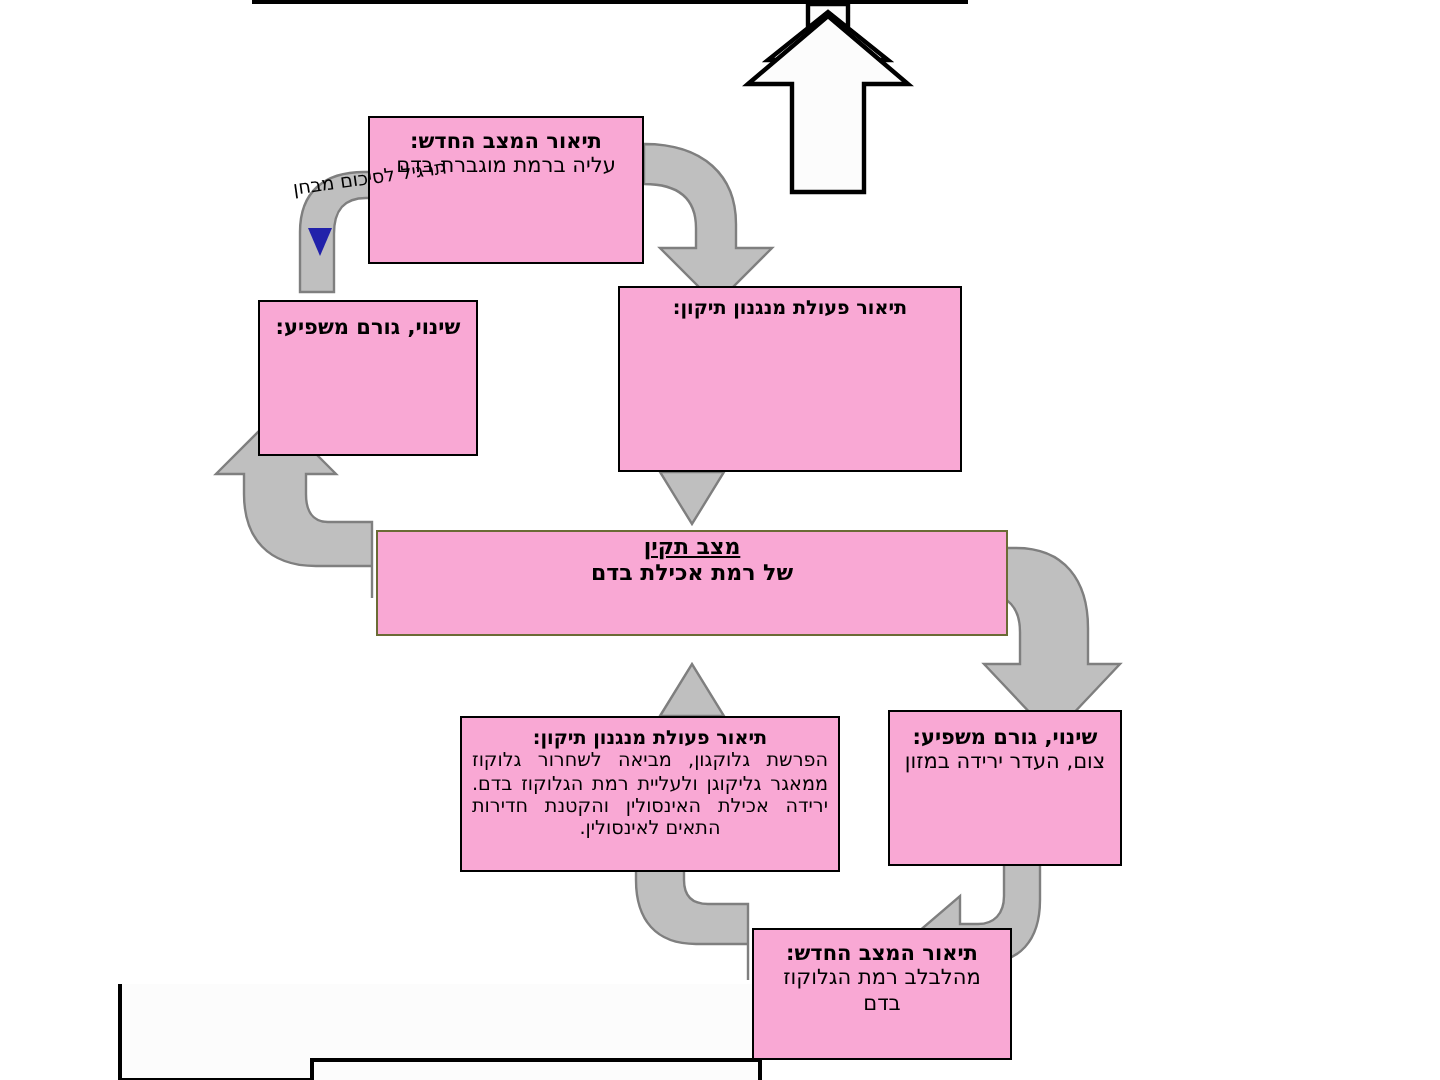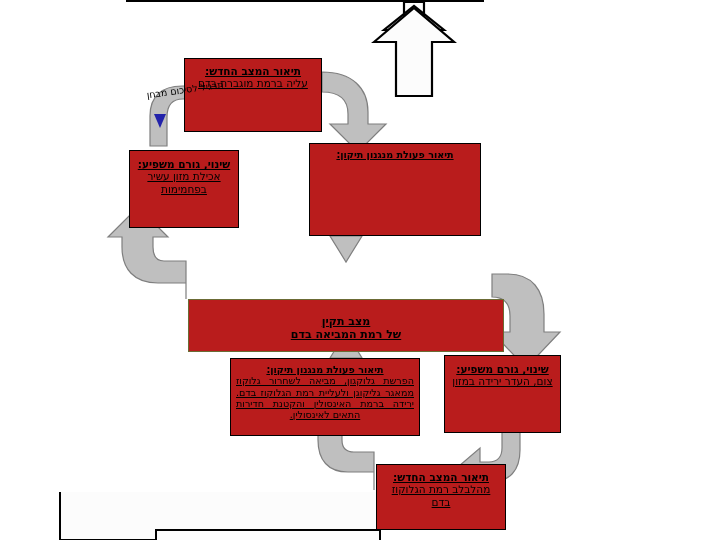--- a/index.html
+++ b/index.html
@@ -8,28 +8,27 @@
     background:#ffffff;
     font-family:"DejaVu Sans","Liberation Sans",sans-serif;
     direction:rtl;
     overflow:hidden;
     position:relative;
   }
   #stage{position:absolute;left:0;top:0;width:720px;height:540px;}
   svg.layer{position:absolute;left:0;top:0;width:720px;height:540px;pointer-events:none;}
   .box{
     position:absolute;
-    background:#b91c1c;
+    background:#f9a8d4;
     border:1px solid #000000;
     box-sizing:border-box;
     text-align:center;
     direction:rtl;
     color:#000;
     line-height:1.18;
-    text-decoration:underline;
   }
   .box .ttl{font-weight:bold;display:block;}
   .box .bdy{display:block;}
 
   
   #box-top{
     left:126px;top:-28px;width:358px;height:30px;
     font-size:10.5px;border-width:2px;
     padding-top:2px;
   }
@@ -42,22 +41,21 @@
     font-size:10.5px;padding:7px 5px 0 5px;border-width:1.2px;
   }
   #box-mech-up{
     left:309px;top:143px;width:172px;height:93px;
     font-size:9.6px;padding:5px 5px 0 5px;border-width:1.2px;
     text-align:justify;text-align-last:center;
   }
   #box-center{
     left:188px;top:265px;width:316px;height:53px;
     font-size:11px;border:1.6px solid #6b6b35;
-    padding-top:16px;
-    margin-top:34px;
+    padding-top:2px;
   }
   #box-mech-down{
     left:230px;top:358px;width:190px;height:78px;
     font-size:9.6px;padding:5px 5px 0 5px;border-width:1.2px;
     text-align:justify;text-align-last:center;
   }
   #box-factor-down{
     left:444px;top:355px;width:117px;height:78px;
     font-size:10.5px;padding:7px 5px 0 5px;border-width:1.2px;
   }
@@ -211,35 +209,34 @@
 
   <div class="box" id="box-newstate-up">
     <span class="ttl">תיאור המצב החדש:</span>
     <span class="bdy">עליה ברמת מוגברת בדם</span>
   </div>
 
   <div id="overlay-note">תרגיל לסיכום מבחן</div>
 
   <div class="box" id="box-factor-up">
     <span class="ttl">שינוי, גורם משפיע:</span>
-    <span class="bdy">אכילת מזון עשיר בפחמימות</span>
   </div>
 
   <div class="box" id="box-mech-up">
     <span class="ttl">תיאור פעולת מנגנון תיקון:</span>
   </div>
 
   <div class="box" id="box-center">
     <span class="ttl underline">מצב תקין</span>
-    <span class="ttl">של רמת המביאה בדם</span>
+    <span class="ttl">של רמת אכילת בדם</span>
   </div>
 
   <div class="box" id="box-mech-down">
     <span class="ttl">תיאור פעולת מנגנון תיקון:</span>
-    <span class="bdy">הפרשת גלוקגון, מביאה לשחרור גלוקוז ממאגר גליקוגן ולעליית רמת הגלוקוז בדם. ירידה ברמת האינסולין והקטנת חדירות התאים לאינסולין.</span>
+    <span class="bdy">הפרשת גלוקגון, מביאה לשחרור גלוקוז ממאגר גליקוגן ולעליית רמת הגלוקוז בדם. ירידה אכילת האינסולין והקטנת חדירות התאים לאינסולין.</span>
   </div>
 
   <div class="box" id="box-factor-down">
     <span class="ttl">שינוי, גורם משפיע:</span>
     <span class="bdy">צום,  העדר ירידה במזון</span>
   </div>
 
   <div class="box" id="box-newstate-down">
     <span class="ttl">תיאור המצב החדש:</span>
     <span class="bdy">מהלבלב רמת הגלוקוז בדם</span>

